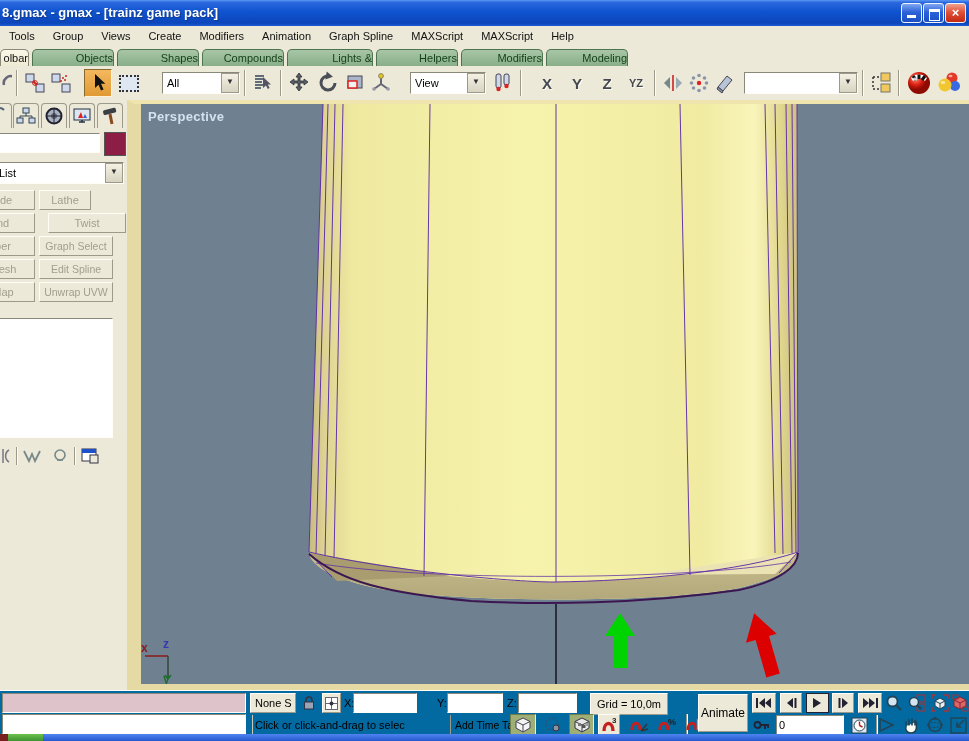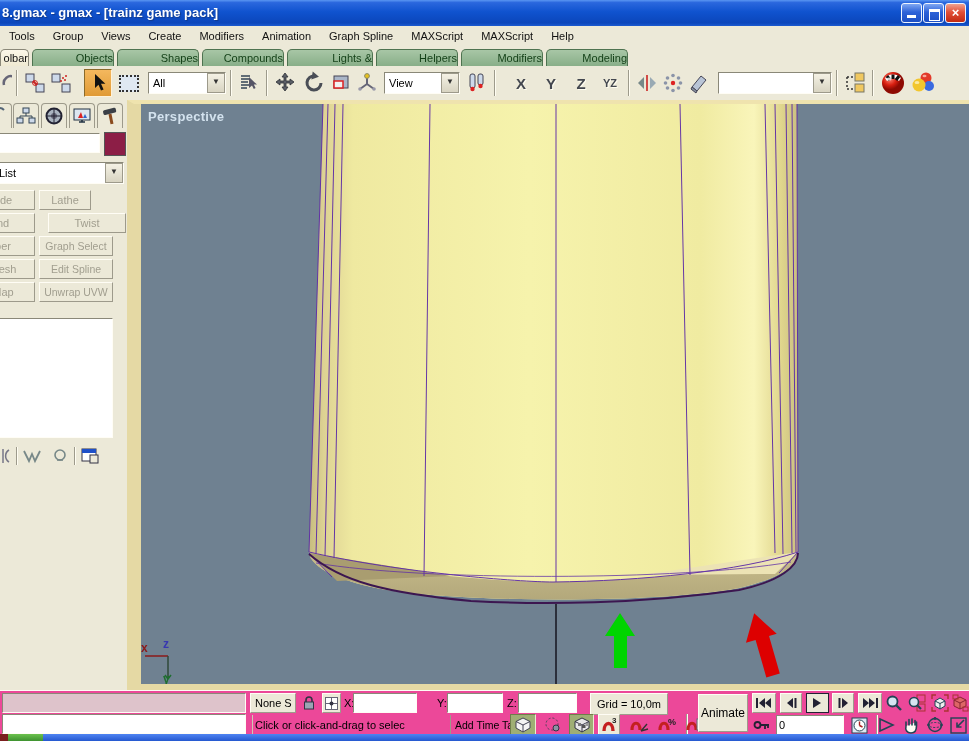--- a/index.html
+++ b/index.html
@@ -43,21 +43,21 @@
         background:#ece9d8;display:flex;align-items:center;justify-content:center}
   .sunken{background:#fff;border:1px solid;border-color:#8a8878 #fffdf5 #fffdf5 #8a8878;box-sizing:border-box}
   .pbtn{position:absolute;height:20px;line-height:18px;text-align:center;color:#a19e8f;background:#ece9d8;
         border:1px solid;border-color:#fffdf5 #9d9a8b #9d9a8b #fffdf5;box-sizing:border-box;overflow:hidden;white-space:nowrap}
   
   .vpwrap{left:127px;top:100px;width:842px;height:590px;background:#e5d9a4;box-sizing:border-box;
           border-top:4px solid #efe3ae;border-left:7px solid #e5d9a4;border-bottom:6px solid #e5d9a4}
   .viewport{position:absolute;left:7px;top:0;width:835px;height:580px;background:#6f8191;overflow:hidden}
   .vplabel{position:absolute;left:7px;top:5px;color:#d3e2ee;font-weight:bold;font-size:13px;letter-spacing:.3px}
   
-  .statusbar{left:0;top:690px;width:969px;height:44px;background:#ec4899;border-top:1px solid #fffdf5}
+  .statusbar{left:0;top:690px;width:969px;height:44px;background:#0369a1;border-top:1px solid #fffdf5}
   .fld{position:absolute;height:20px;box-sizing:border-box}
   .lbl{position:absolute;height:20px;line-height:20px}
   .btn3d{background:#ece9d8;border:1px solid;border-color:#fffdf5 #9d9a8b #9d9a8b #fffdf5;box-sizing:border-box}
   .ibtn{position:absolute;display:flex;align-items:center;justify-content:center}
   .ibtn.on{background:#9fae74;border-color:#6f7e4a #e8efd0 #e8efd0 #6f7e4a}
   input.tfield{border:none;outline:none;width:100%;height:100%;font-family:"Liberation Sans",sans-serif;font-size:11px;padding:0 2px;background:transparent}
   .pbt{position:absolute;height:20px;display:flex;align-items:center;justify-content:center;background:#ece9d8;
        border:1px solid;border-color:#fffdf5 #9d9a8b #9d9a8b #fffdf5;box-sizing:border-box}
   
   .taskbar{left:0;top:734px;width:969px;height:7px;display:flex}
@@ -126,21 +126,21 @@
       </svg>
   </div>
   <div class="tb pressed" style="margin-left:10px">
     <svg width="20" height="20">
         <path d="M7,1 L7,15 L10.5,11.8 L13,17.6 L15.6,16.4 L13,10.8 L17.4,10.8 Z" fill="#111"></path>
       </svg>
   </div>
   <div class="tb" style="margin-left:4px">
     <div style="width:16px;height:13px;border:2px dotted #333;background:#dfe8f2"></div>
   </div>
-  <div class="combo" style="width:76px;margin-left:6px">
+  <div class="combo" style="width:76px;margin-left:20px">
     <span class="val">All</span>
     <span class="drop">▼</span>
   </div>
   <div class="vsep"></div>
   <div class="tb">
     <svg width="22" height="22">
         <path d="M3,4 H12 M3,7 H12 M3,10 H10 M3,13 H12 M3,16 H9" stroke="#345" stroke-width="1.6"></path>
         <path d="M13,8 L13,19 L16,16.4 L17.8,20 L19.6,19 L17.8,15.6 L21,15.6 Z" fill="#556" transform="translate(-2,-3)"></path>
       </svg>
   </div>
@@ -163,21 +163,21 @@
       </svg>
   </div>
   <div class="tb">
     <svg width="22" height="22">
         <path d="M11,12 L11,4 M11,12 L4,17 M11,12 L18,17" stroke="#667" stroke-width="2"></path>
         <circle cx="11" cy="4" r="2.4" fill="#e8c21e" stroke="#886"></circle>
         <circle cx="4" cy="17" r="1.8" fill="#99a"></circle>
         <circle cx="18" cy="17" r="1.8" fill="#99a"></circle>
       </svg>
   </div>
-  <div class="combo" style="width:74px;margin-left:4px">
+  <div class="combo" style="width:74px;margin-left:16px">
     <span class="val">View</span>
     <span class="drop">▼</span>
   </div>
   <div class="tb" style="margin-left:4px">
     <svg width="24" height="24">
         <rect x="5" y="3" width="5" height="14" rx="2" fill="#cdd9ea" stroke="#445"></rect>
         <rect x="13" y="3" width="5" height="11" rx="2" fill="#cdd9ea" stroke="#445"></rect>
         <circle cx="7.5" cy="18" r="2.2" fill="#d22"></circle>
         <circle cx="15.5" cy="15" r="2.2" fill="#d22"></circle>
       </svg>

